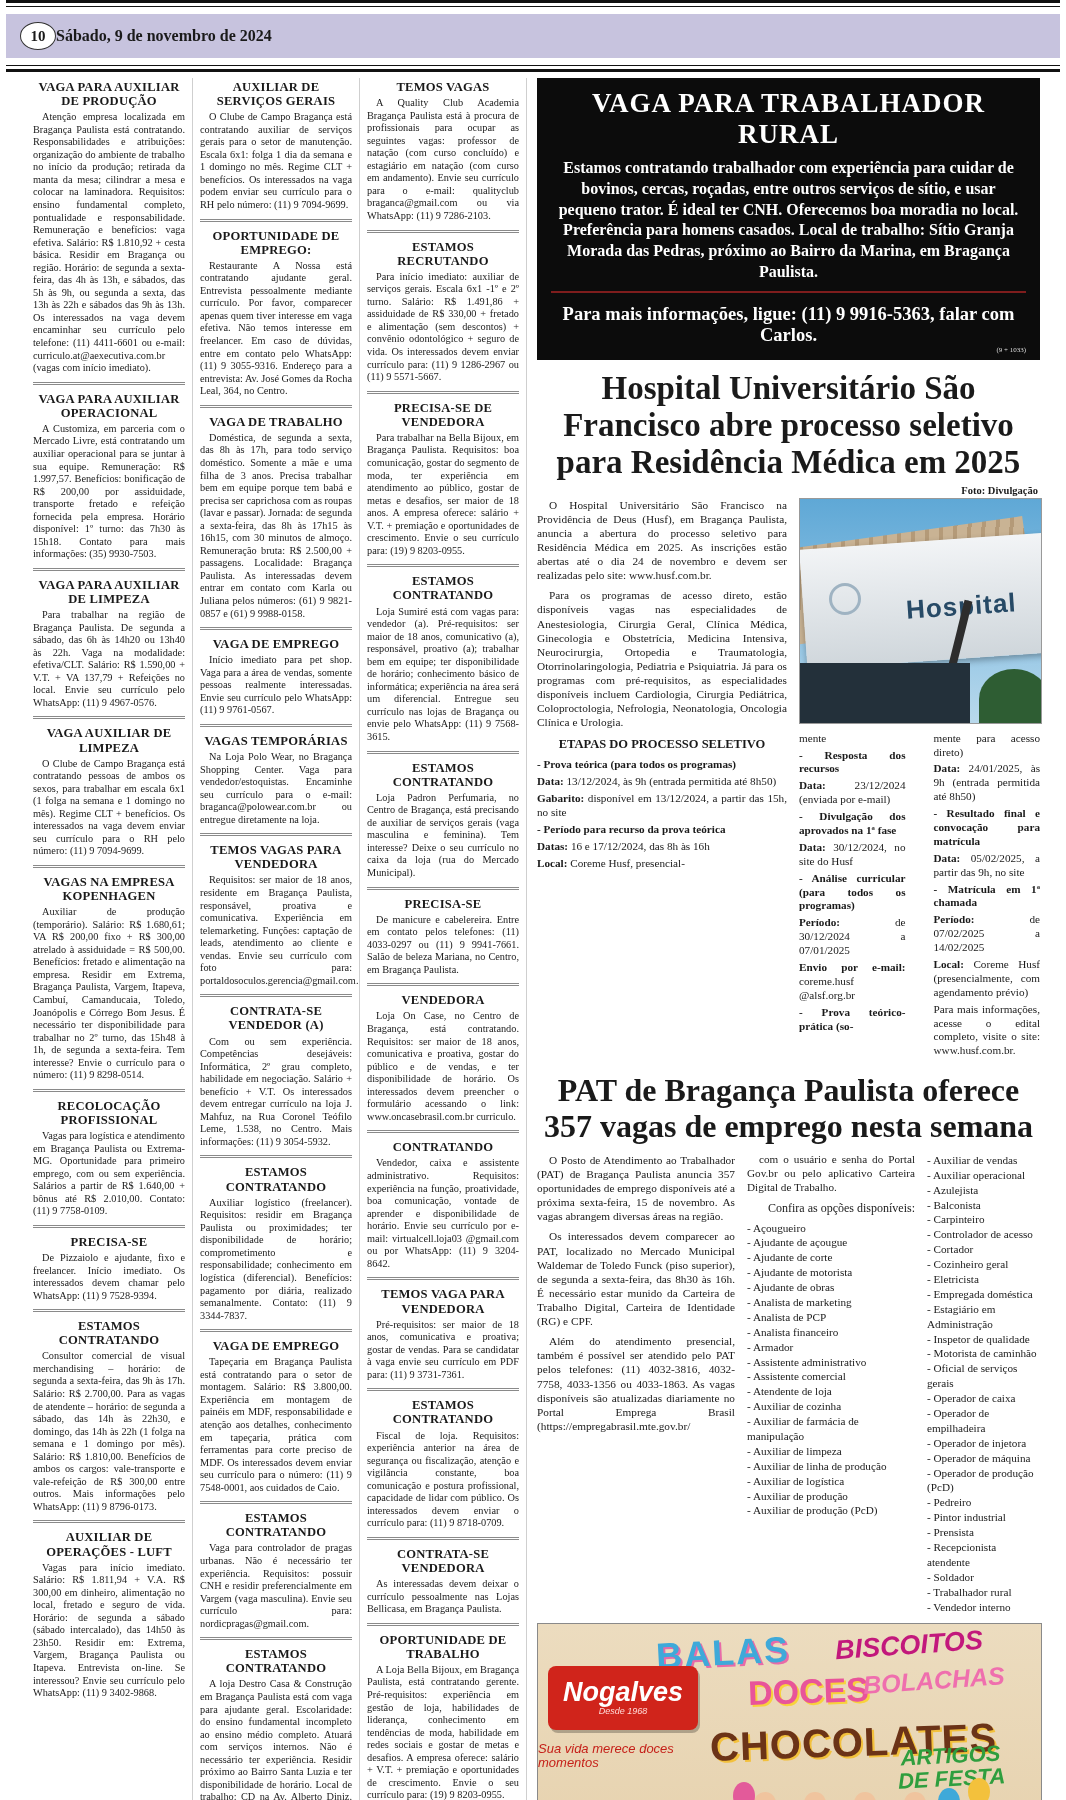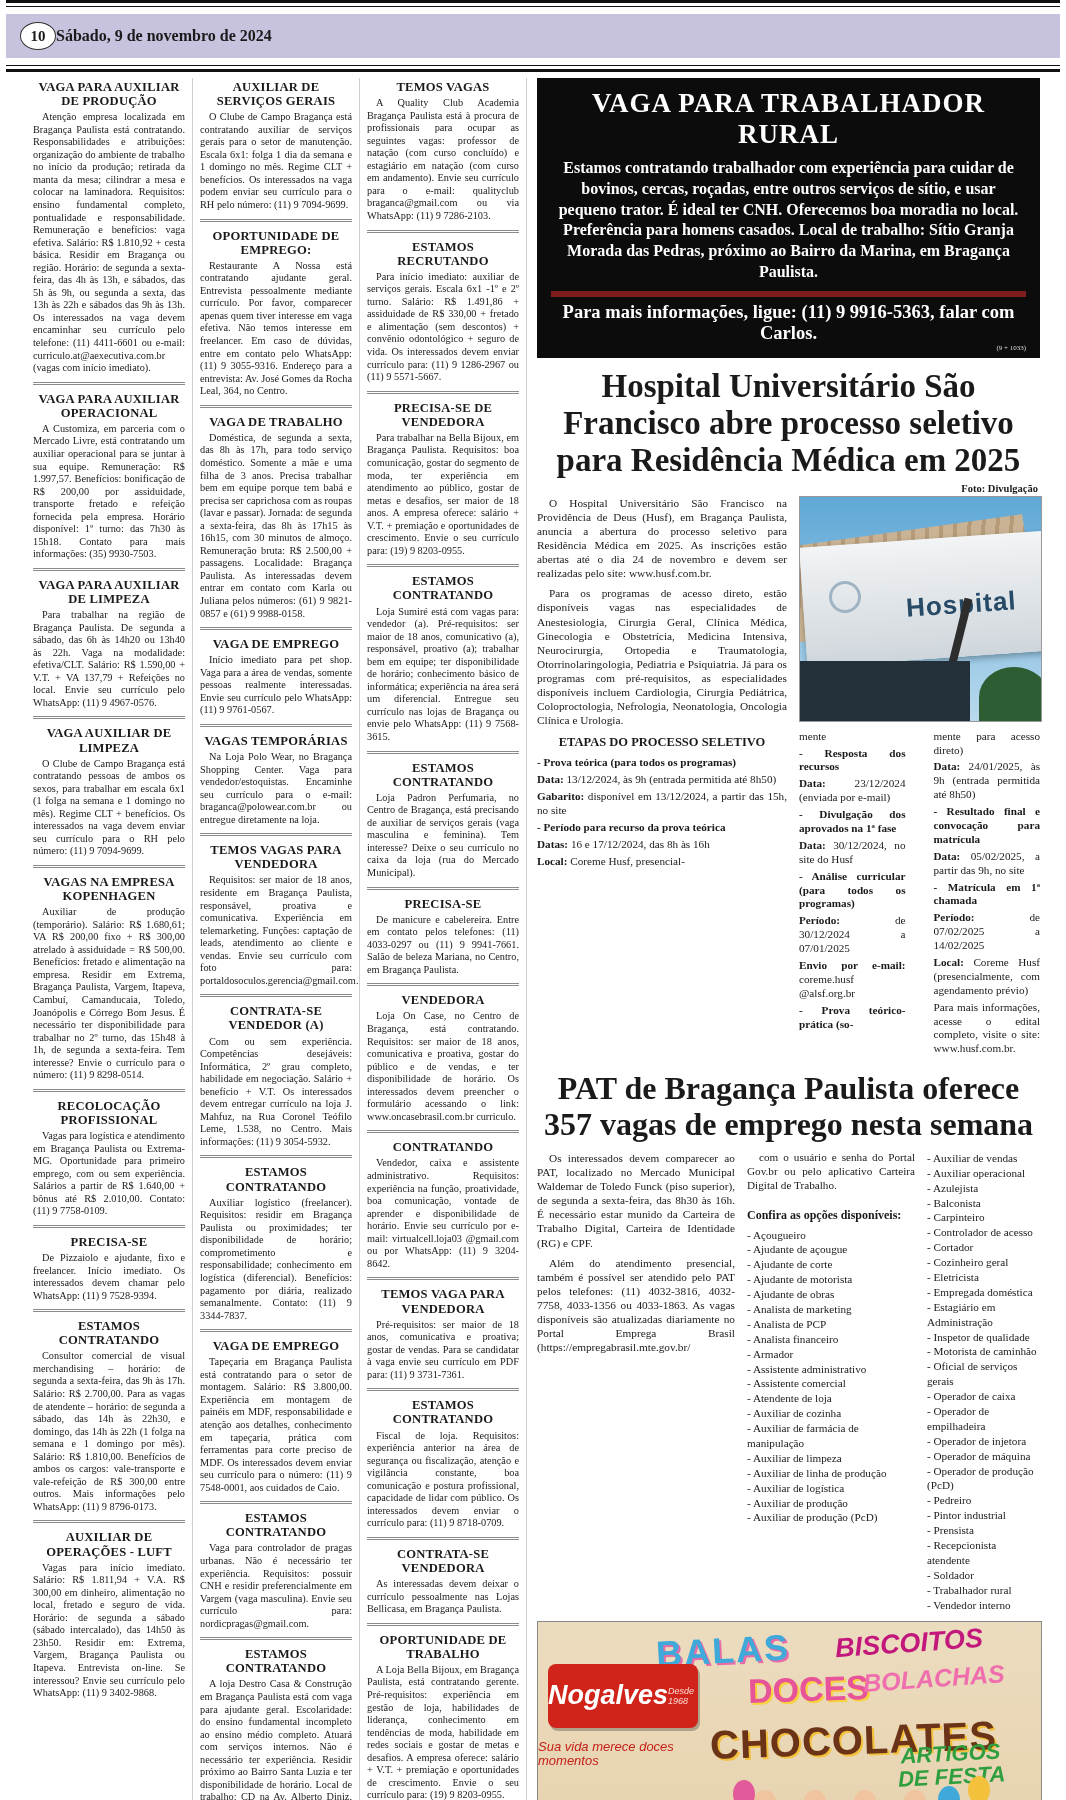--- a/index.html
+++ b/index.html
@@ -19,21 +19,21 @@
   .ncol + .ncol{border-left:1px solid #cfcfcf;}
   .rarea{flex:1;border-left:1px solid #cfcfcf;padding-left:10px;min-width:0;}
   
   .ad + .ad{border-top:3px double #8a8a8a;margin-top:7px;padding-top:5px;}
   .ad-title{font-weight:bold;font-size:12.6px;text-align:center;line-height:1.12;margin:2px 0 3px 0;letter-spacing:.2px;}
   .ad-body{font-size:10.3px;line-height:1.22;text-align:justify;hyphens:auto;text-indent:9px;}
   
   .rural{background:#0c0c0c;color:#fff;text-align:center;padding:10px 14px 6px 14px;margin-bottom:6px;}
   .rural-title{font-size:27px;font-weight:bold;letter-spacing:1px;margin-bottom:8px;}
   .rural-body{font-size:16px;font-weight:bold;line-height:1.3;margin-bottom:8px;}
-  .rural-phone{font-size:18.5px;font-weight:bold;border-top:6px solid #7f1d1d;padding-top:5px;}
+  .rural-phone{font-size:18.5px;font-weight:bold;border-top:2px solid #7f1d1d;padding-top:11px;}
   .rural-code{font-size:7px;text-align:right;color:#ddd;}
   
   .hosp-headline{font-size:33px;font-weight:bold;text-align:center;line-height:1.12;margin:10px 0 4px 0;}
   .photo-credit{font-size:10.5px;font-weight:bold;text-align:right;margin:2px 2px 2px 0;}
   .hosp-flex{display:flex;gap:12px;}
   .hosp-left{width:250px;flex:none;}
   .hosp-right{flex:1;min-width:0;}
   .art p{font-size:11.3px;line-height:1.25;text-align:justify;hyphens:auto;margin:0 0 6px 0;text-indent:12px;}
   .etapas-title{font-weight:bold;font-size:12.5px;text-align:center;margin:8px 0 6px 0;}
   .stage{font-size:11.2px;line-height:1.24;margin:0 0 3px 0;text-align:justify;}
@@ -53,35 +53,35 @@
       font-size:26px;font-weight:bold;color:#274a66;transform:rotate(-4deg);letter-spacing:1px;}
   .ph-logo{position:absolute;right:180px;top:84px;width:26px;height:26px;border:3px solid #9fb3c2;border-radius:50%;}
   .ph-bush{position:absolute;right:-8px;bottom:-6px;width:70px;height:60px;background:#2e5d33;border-radius:50% 50% 0 0;}
   .ph-dark{position:absolute;left:0;bottom:0;width:170px;height:60px;background:#23303a;}
   
   .pat-headline{font-size:32px;font-weight:bold;text-align:center;line-height:1.12;margin:12px 0 8px 0;}
   .pat-flex{display:flex;gap:12px;}
   .pat-c1{width:198px;flex:none;}
   .pat-c2{width:168px;flex:none;}
   .pat-c3{flex:1;min-width:0;}
-  .opt-title{font-weight:bold;font-size:12px;text-align:left;margin:15px 0 5px 0;}
+  .opt-title{font-weight:normal;font-size:12px;text-align:right;margin:6px 0 5px 0;}
   .joblist div{font-size:11.2px;line-height:1.33;}
   .joblist div::before{content:"- ";}
   
   .nog{position:relative;width:100%;height:332px;margin-top:8px;border:1px solid #8a8a8a;
        background:linear-gradient(180deg,#ecdcbf 0%,#e7d3b0 60%,#dff0d0 78%,#e7d3b0 100%);overflow:hidden;
        font-family:"Liberation Sans",sans-serif;}
   .w-balas{position:absolute;left:118px;top:8px;font-size:36px;font-weight:bold;color:#3fa9d9;
            text-shadow:2px 2px 0 #e86ba8;letter-spacing:2px;transform:rotate(-3deg);}
   .w-doces{position:absolute;left:210px;top:48px;font-size:34px;font-weight:bold;color:#e8549a;
            text-shadow:2px 2px 0 #f8d23c;transform:rotate(-2deg);}
   .w-bisc{position:absolute;right:58px;top:6px;font-size:27px;font-weight:bold;font-style:italic;color:#c2187c;transform:rotate(-4deg);}
   .w-bol{position:absolute;right:36px;top:42px;font-size:25px;font-weight:bold;font-style:italic;color:#ef6fae;transform:rotate(-4deg);}
   .nog-box{position:absolute;left:10px;top:42px;width:150px;height:64px;background:#d0241b;border-radius:8px;
-           display:flex;align-items:center;justify-content:center;box-shadow:2px 3px 0 rgba(0,0,0,.25);}
+           display:flex;flex-direction:column;align-items:center;justify-content:center;box-shadow:2px 3px 0 rgba(0,0,0,.25);}
   .nog-brand{color:#fff;font-size:27px;font-weight:bold;font-style:italic;line-height:1;}
   .nog-since-sm{color:#ffd9d6;font-size:9px;font-style:italic;}
   .w-choc{position:absolute;left:172px;top:96px;font-size:40px;font-weight:bold;color:#6b3317;
           text-shadow:2px 2px 0 #f3c13c;letter-spacing:1px;transform:rotate(-2deg);}
   .w-art{position:absolute;right:30px;top:120px;width:120px;text-align:center;font-size:22px;line-height:1.05;
          font-weight:bold;font-style:italic;color:#2f9e3e;transform:rotate(-3deg);}
   .w-tag{position:absolute;left:0;top:118px;width:140px;font-size:13px;font-style:italic;color:#c52019;line-height:1.15;}
   .kids{position:absolute;left:0;right:0;top:158px;height:92px;}
   .kid{position:absolute;bottom:6px;width:34px;height:56px;border-radius:16px 16px 4px 4px;}
   .kid::before{content:"";position:absolute;top:-20px;left:6px;width:22px;height:22px;border-radius:50%;background:#f0c49e;}
@@ -357,20 +357,21 @@
             </div>
           </div>
         </div>
       </div>
 
       <div class="pat">
         <div class="pat-headline">PAT de Bragança Paulista oferece 357 vagas de emprego nesta semana</div>
         <div class="pat-flex">
           <div class="pat-c1 art">
 
+          <p>O Posto de Atendimento ao Trabalhador (PAT) de Bragança Paulista anuncia 357 oportunidades de emprego disponíveis até a próxima sexta-feira, 15 de novembro. As vagas abrangem diversas áreas na região.</p>
               <p>Os interessados devem comparecer ao PAT, localizado no Mercado Municipal Waldemar de Toledo Funck (piso superior), de segunda a sexta-feira, das 8h30 às 16h. É necessário estar munido da Carteira de Trabalho Digital, Carteira de Identidade (RG) e CPF.</p>
               <p>Além do atendimento presencial, também é possível ser atendido pelo PAT pelos telefones: (11) 4032-3816, 4032-7758, 4033-1356 ou 4033-1863. As vagas disponíveis são atualizadas diariamente no Portal Emprega Brasil (https://empregabrasil.mte.gov.br/</p>
             </div>
           <div class="pat-c2">
             <p class="art-intro stage" style="text-indent:12px;text-align:justify;">com o usuário e senha do Portal Gov.br ou pelo aplicativo Carteira Digital de Trabalho.</p>
             <div class="opt-title">Confira as opções disponíveis:</div>
             <div class="joblist">
 
             <div>Açougueiro</div>
                 <div>Ajudante de açougue</div>

